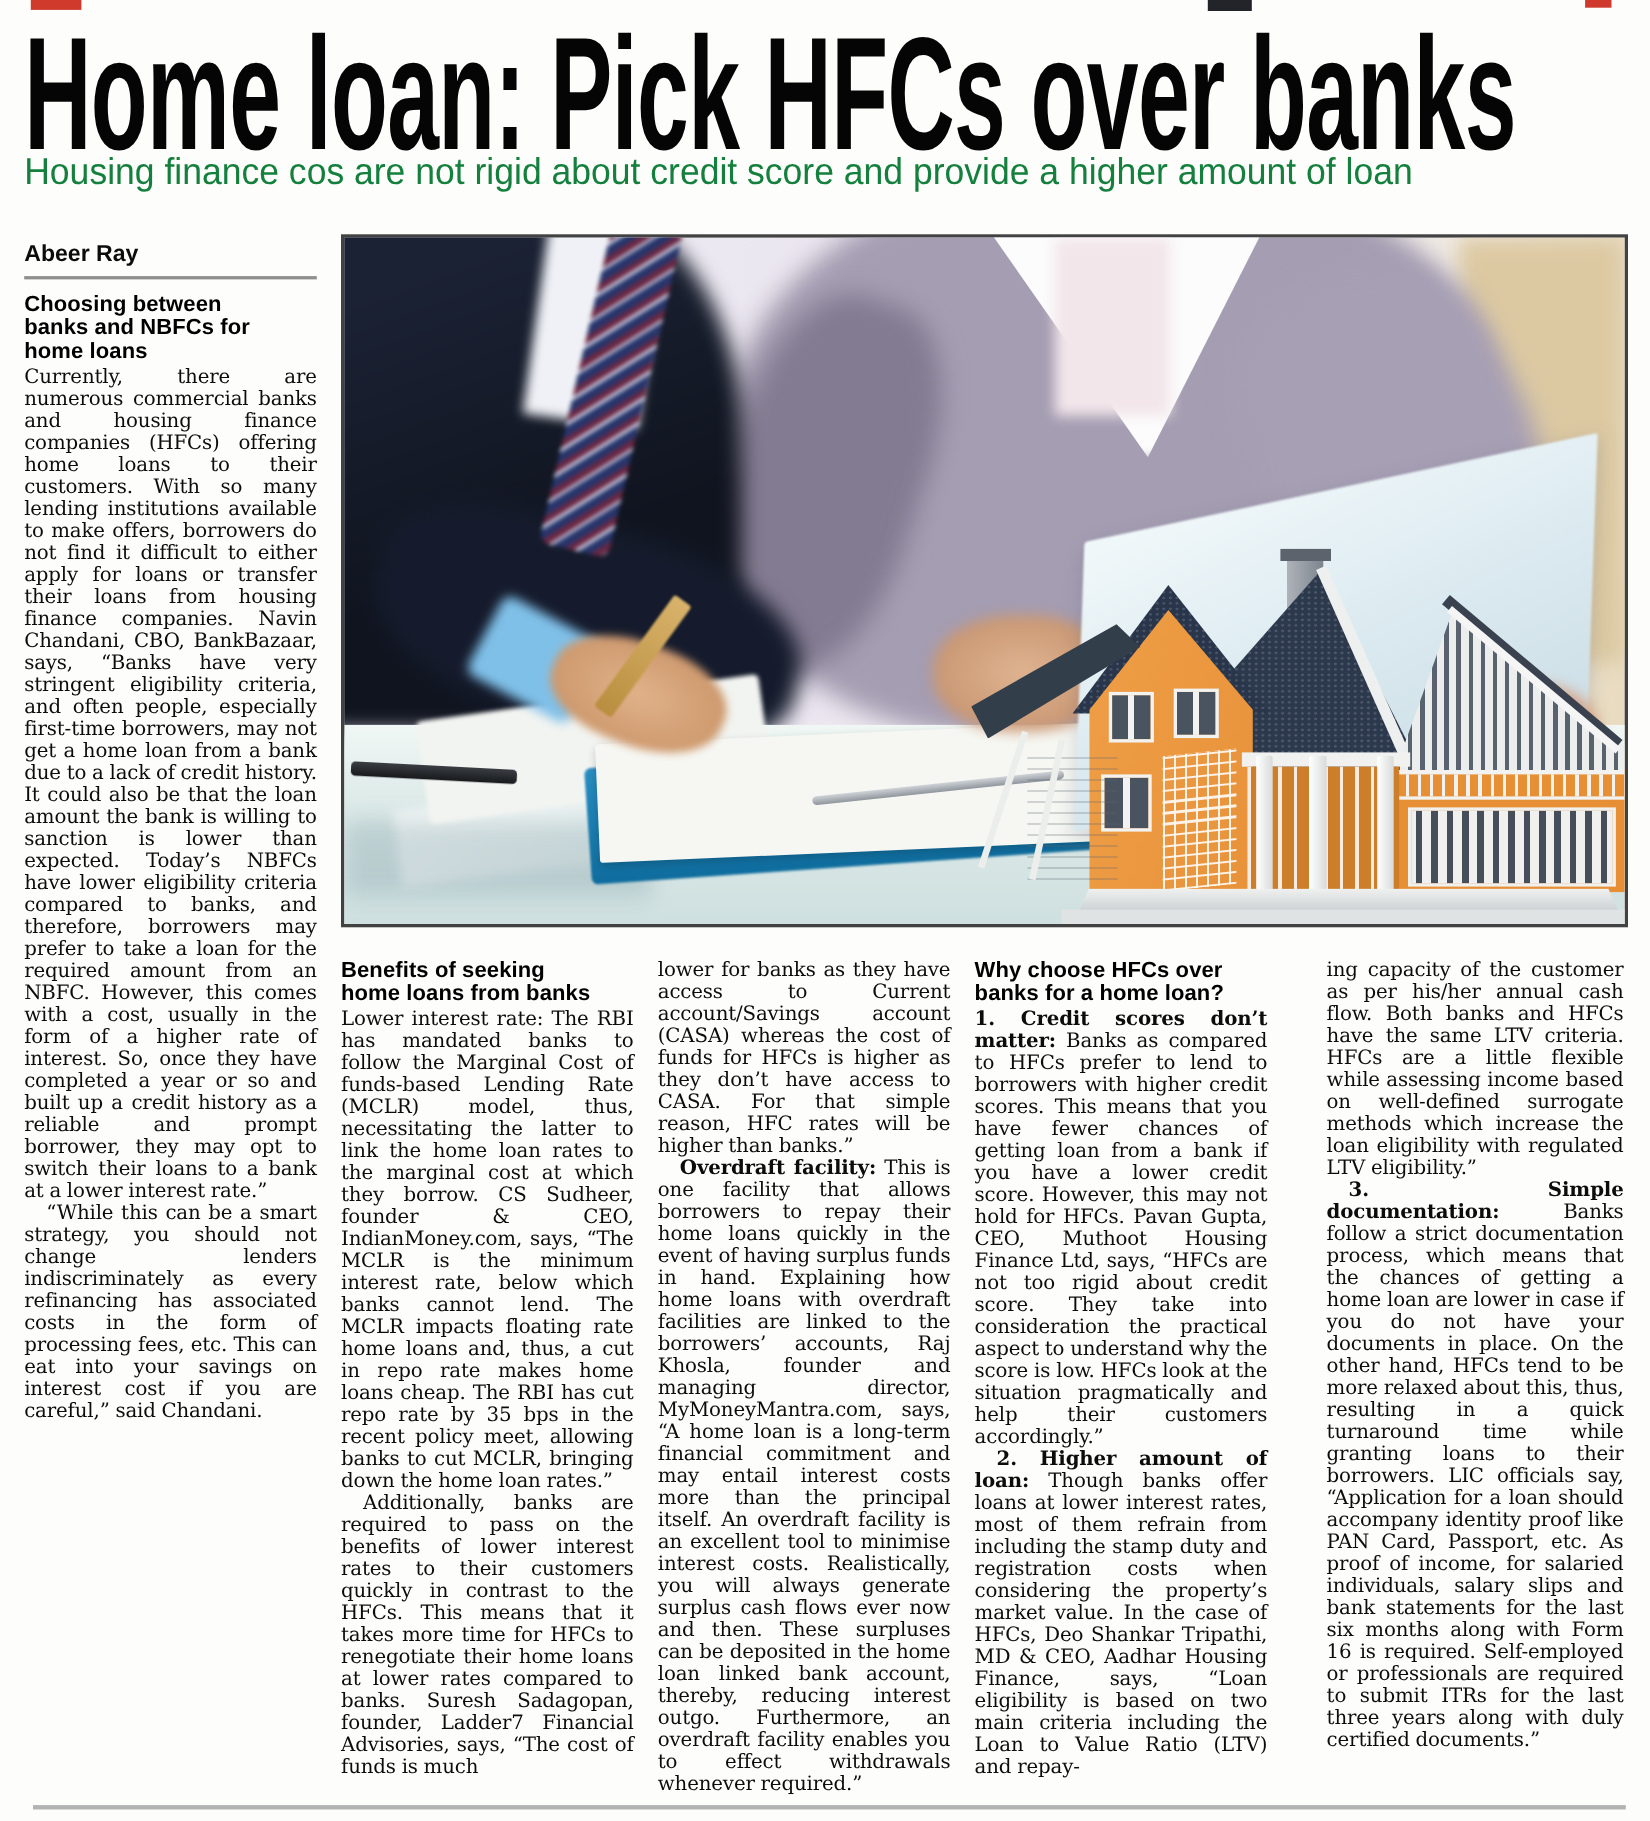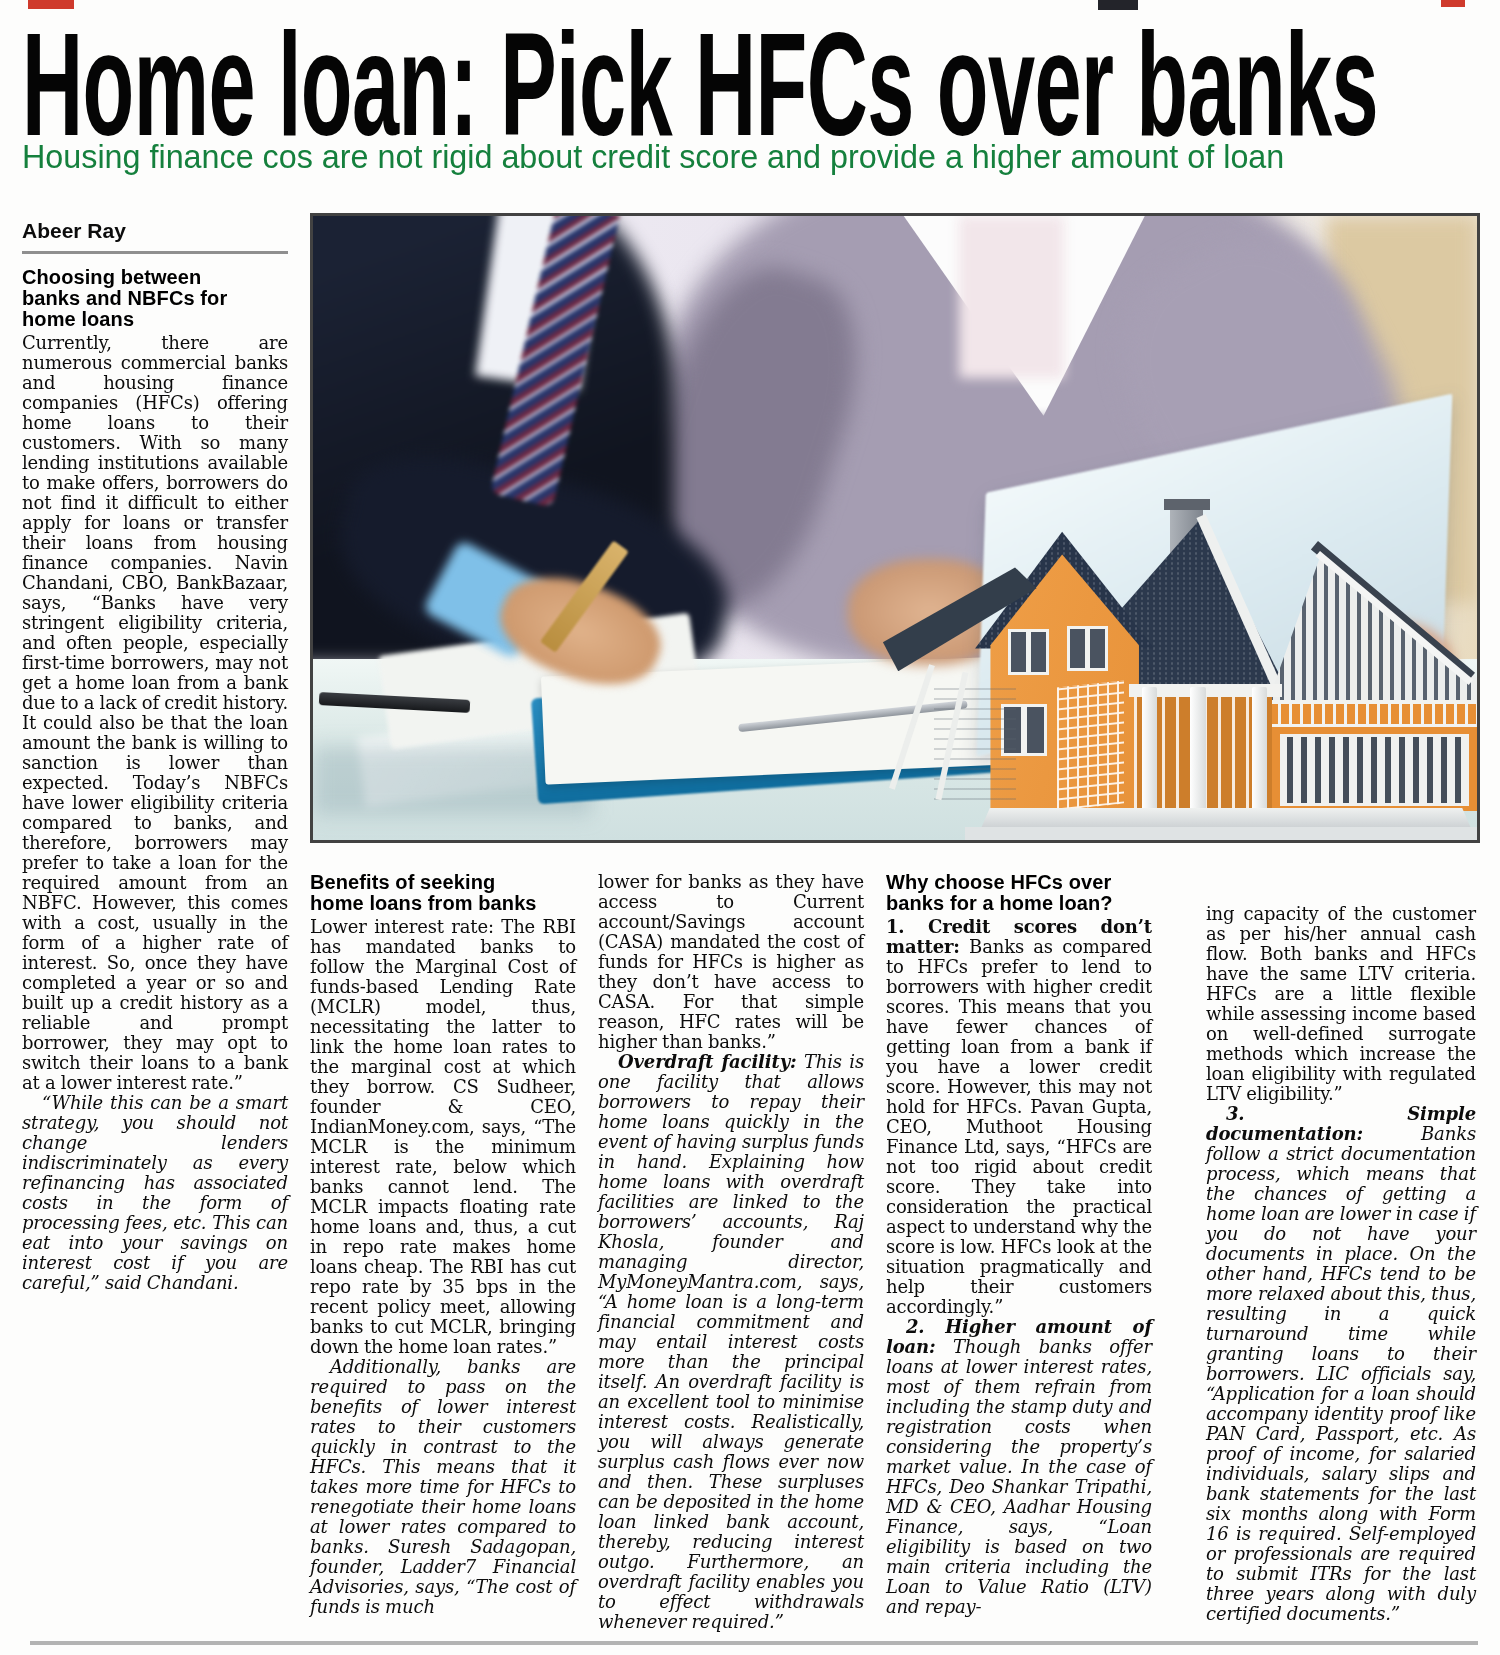--- a/index.html
+++ b/index.html
@@ -17,29 +17,29 @@
   .headline .hx{display:inline-block;transform:scaleX(.58);transform-origin:0 50%;
                 white-space:nowrap;letter-spacing:-1px;}
   .standfirst{position:absolute;left:22px;top:136px;
               font:400 34px/1.2 "Liberation Sans",sans-serif;color:#15803d;}
   .standfirst .sx{display:inline-block;transform:scaleX(.95);transform-origin:0 0;white-space:nowrap;}
 
   
   .col{position:absolute;width:266px;}
   .col p{margin:0;text-align:justify;font:18px/20px "DejaVu Serif",serif;
          letter-spacing:-0.15px;word-spacing:-0.3px;}
-  .col p.ind{text-indent:20px;font-style:italic;}
+  .col p.ind{text-indent:20px;}
   .col h3{font:700 20px/21px "Liberation Sans",sans-serif;margin:11px 0 3px;
           padding-right:26px;letter-spacing:0.1px;color:#000;}
   .col h3.first{margin-top:0;}
   .col1{left:22px;top:220px;}
   .col2{left:310px;top:872px;}
   .col3{left:598px;top:872px;}
   .col4{left:886px;top:872px;}
-  .col5{left:1206px;top:872px;width:270px;margin-top:32px;}
+  .col5{left:1206px;top:872px;width:270px;}
   .byline{font:700 21px/21px "Liberation Sans",sans-serif;margin:0 0 10px;}
   .byline-rule{height:3px;background:#8f8f8f;margin-bottom:13px;}
   .bottom-rule{position:absolute;left:30px;top:1641px;width:1448px;height:4px;background:#b3b3b3;}
 
   
   .photo{position:absolute;left:310px;top:213px;width:1170px;height:630px;margin:0;
          border:3px solid #424242;box-sizing:border-box;overflow:hidden;
          background:linear-gradient(100deg,#f0eff5 0%,#eae5ef 38%,#f4f2f4 58%,#efe9e1 84%,#e7d8b8 100%);}
   .photo .s{position:absolute;}
   .ph-beige{right:0;top:0;width:13%;height:62%;background:#dcc9a2;filter:blur(9px);}
@@ -226,21 +226,21 @@
   </div>
 </figure>
 
 <div class="col col2">
   <h3 class="first">Benefits of seeking home loans from banks</h3>
   <p>Lower interest rate: The RBI has mandated banks to follow the Marginal Cost of funds-based Lending Rate (MCLR) model, thus, necessitating the latter to link the home loan rates to the marginal cost at which they borrow. CS Sudheer, founder &amp; CEO, IndianMoney.com, says, “The MCLR is the minimum interest rate, below which banks cannot lend. The MCLR impacts floating rate home loans and, thus, a cut in repo rate makes home loans cheap. The RBI has cut repo rate by 35 bps in the recent policy meet, allowing banks to cut MCLR, bringing down the home loan rates.”</p>
   <p class="ind">Additionally, banks are required to pass on the benefits of lower interest rates to their customers quickly in contrast to the HFCs. This means that it takes more time for HFCs to renegotiate their home loans at lower rates compared to banks. Suresh Sadagopan, founder, Ladder7 Financial Advisories, says, “The cost of funds is much</p>
 </div>
 
 <div class="col col3">
-  <p>lower for banks as they have access to Current account/Savings account (CASA) mandated the cost of funds for HFCs is higher as they don’t have access to CASA. For that simple reason, HFC rates will be higher than banks.”</p>
+  <p>lower for banks as they have access to Current account/Savings account (CASA) whereas the cost of funds for HFCs is higher as they don’t have access to CASA. For that simple reason, HFC rates will be higher than banks.”</p>
   <p class="ind"><b>Overdraft facility:</b> <span>This is one facility that allows borrowers to repay their home loans quickly in the event of having surplus funds in hand. Explaining how home loans with overdraft facilities are linked to the borrowers’ accounts, Raj Khosla, founder and managing director, MyMoneyMantra.com, says, “A home loan is a long-term financial commitment and may entail interest costs more than the principal itself. An overdraft facility is an excellent tool to minimise interest costs. Realistically, you will always generate surplus cash flows ever now and then. These surpluses can be deposited in the home loan linked bank account, thereby, reducing interest outgo. Furthermore, an overdraft facility enables you to effect withdrawals whenever required.”</span></p>
 </div>
 
 <div class="col col4">
   <h3 class="first">Why choose HFCs over banks for a home loan?</h3>
   <p><b>1. Credit scores don’t matter:</b> <span>Banks as compared to HFCs prefer to lend to borrowers with higher credit scores. This means that you have fewer chances of getting loan from a bank if you have a lower credit score. However, this may not hold for HFCs. Pavan Gupta, CEO, Muthoot Housing Finance Ltd, says, “HFCs are not too rigid about credit score. They take into consideration the practical aspect to understand why the score is low. HFCs look at the situation pragmatically and help their customers accordingly.”</span></p>
   <p class="ind"><b>2. Higher amount of loan:</b> <span>Though banks offer loans at lower interest rates, most of them refrain from including the stamp duty and registration costs when considering the property’s market value. In the case of HFCs, Deo Shankar Tripathi, MD &amp; CEO, Aadhar Housing Finance, says, “Loan eligibility is based on two main criteria including the Loan to Value Ratio (LTV) and repay-</span></p>
 </div>
 
 <div class="col col5">

